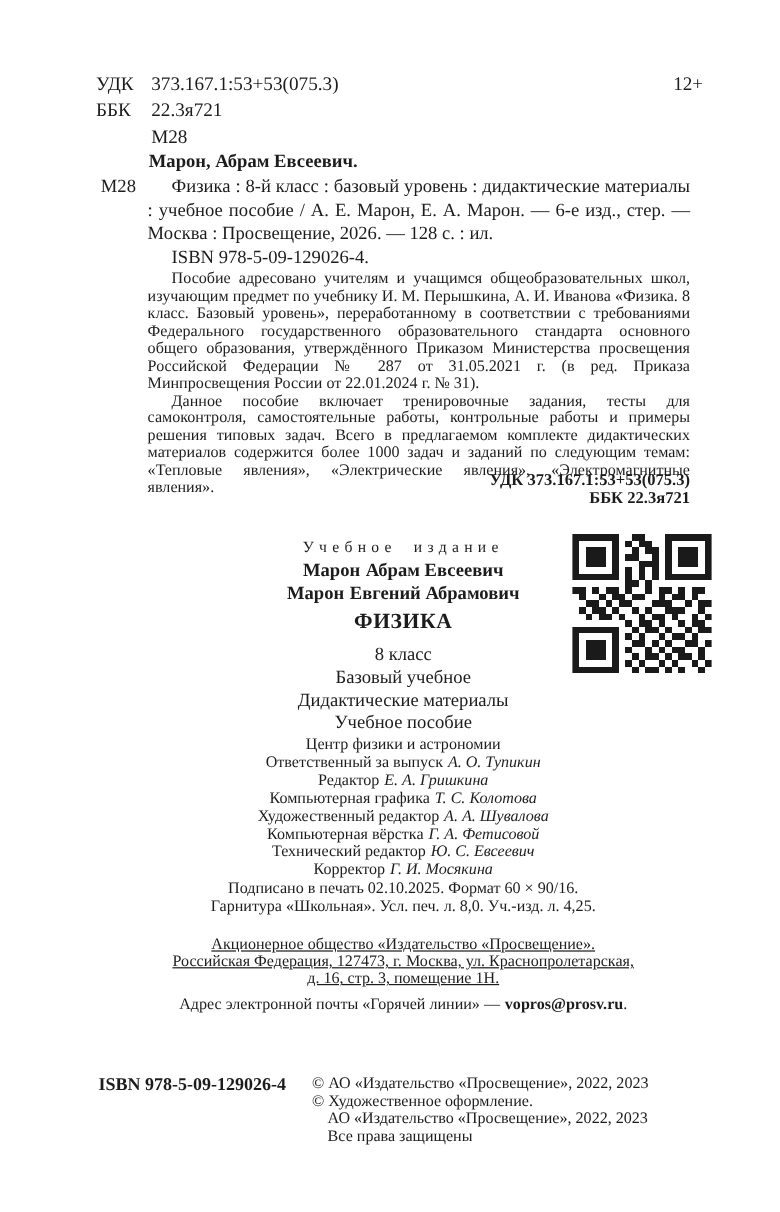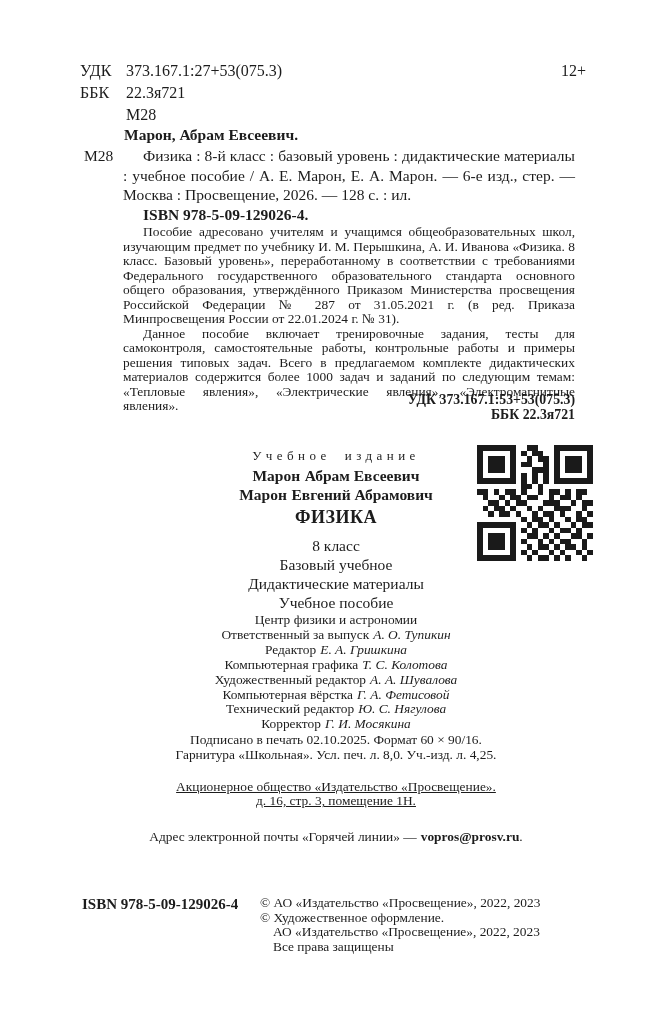--- a/index.html
+++ b/index.html
@@ -19,21 +19,21 @@
   .head-row { position:relative; }
   .head-label { display:inline-block; width:46px; }
   .age { position:absolute; right:6px; top:0; }
 
   
   #author-heading { top:126px; font-size:15.5px; }
   #author-heading b { margin-left:44px; }
   #record { top:146px; font-size:15.5px; line-height:19.6px; }
   .rec-code { position:absolute; left:4px; top:0; }
   .rec-text { margin:0 0 0 43px; width:452px; text-align:justify; text-indent:20px; }
-  .rec-isbn { margin-left:63px;font-weight:bold; }
+  .rec-isbn { margin-left:63px; }
 
   #annotation { top:225px; font-size:13.4px; line-height:14.5px; }
   #annotation p { margin:0 0 0 43px; width:452px; text-align:justify; text-indent:20px; }
 
   #udk-footer { top:392px; width:495px; text-align:right; font-weight:bold;
                 font-size:13.8px; line-height:15.2px; }
 
   
   #edition { top:446px; text-align:center; }
   .ed-kind { font-size:13px; letter-spacing:.34em; word-spacing:.5em; line-height:20px; }
@@ -65,21 +65,21 @@
   .f-copy { margin-left:180px; }
   .c-line.indent { margin-left:13px; }
 </style>
 </head>
 <body>
 
 <div class="page">
 
   <section class="sec" id="head">
     <div class="head-row">
-      <span class="head-label">УДК</span><span>373.167.1:27+53(075.3)</span>
+      <span class="head-label">УДК</span><span>373.167.1:53+53(075.3)</span>
       <span class="age">12+</span>
     </div>
     <div class="head-row">
       <span class="head-label">ББК</span><span>22.3я721</span>
     </div>
     <div class="head-row">
       <span class="head-label"></span><span>М28</span>
     </div>
   </section>
 
@@ -348,31 +348,32 @@
         <rect x="19" y="20" width="1" height="1"></rect>
       </svg></div>
 
   <section class="sec" id="credits">
     <div>Центр физики и астрономии</div>
     <div class="credit-row"><span class="credit-role">Ответственный за выпуск</span><i class="credit-name">А. О. Тупикин</i></div>
     <div class="credit-row"><span class="credit-role">Редактор</span><i class="credit-name">Е. А. Гришкина</i></div>
     <div class="credit-row"><span class="credit-role">Компьютерная графика</span><i class="credit-name">Т. С. Колотова</i></div>
     <div class="credit-row"><span class="credit-role">Художественный редактор</span><i class="credit-name">А. А. Шувалова</i></div>
     <div class="credit-row"><span class="credit-role">Компьютерная вёрстка</span><i class="credit-name">Г. А. Фетисовой</i></div>
-    <div class="credit-row"><span class="credit-role">Технический редактор</span><i class="credit-name">Ю. С. Нягулова</i></div>
+    <div class="credit-row"><span class="credit-role">Технический редактор</span><i class="credit-name">Ю. С. Евсеевич</i></div>
     <div class="credit-row"><span class="credit-role">Корректор</span><i class="credit-name">Г. И. Мосякина</i></div>
   </section>
 
   <section class="sec" id="imprint">
     <div>Подписано в печать 02.10.2025. Формат 60 × 90/16.</div>
     <div>Гарнитура «Школьная». Усл. печ. л. 8,0. Уч.-изд. л. 4,25.</div>
   </section>
 
   <section class="sec" id="publisher">
     <div>Акционерное общество «Издательство «Просвещение».</div>
+    <div>Российская Федерация, 127473, г. Москва, ул. Краснопролетарская,</div>
     <div>д. 16, стр. 3, помещение 1Н.</div>
   </section>
 
   <section class="sec" id="hotline">
     <span class="pre">Адрес электронной почты «Горячей линии» —</span><b>vopros@prosv.ru</b><span>.</span>
   </section>
 
   <section class="sec" id="footer">
     <div class="f-isbn">ISBN 978-5-09-129026-4</div>
     <div class="f-copy">

